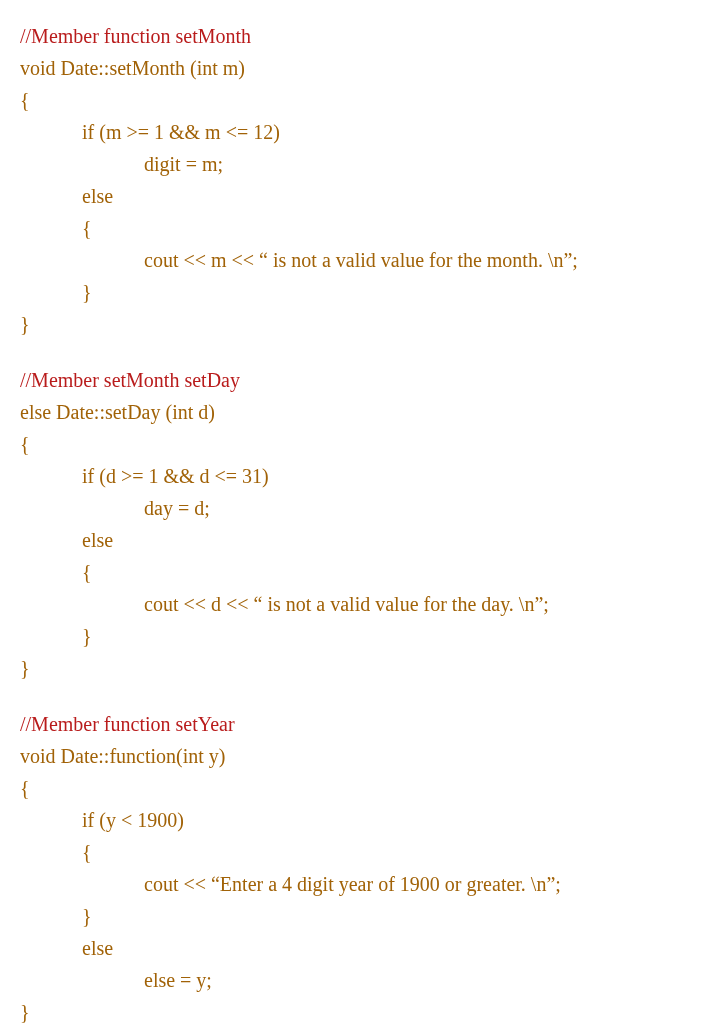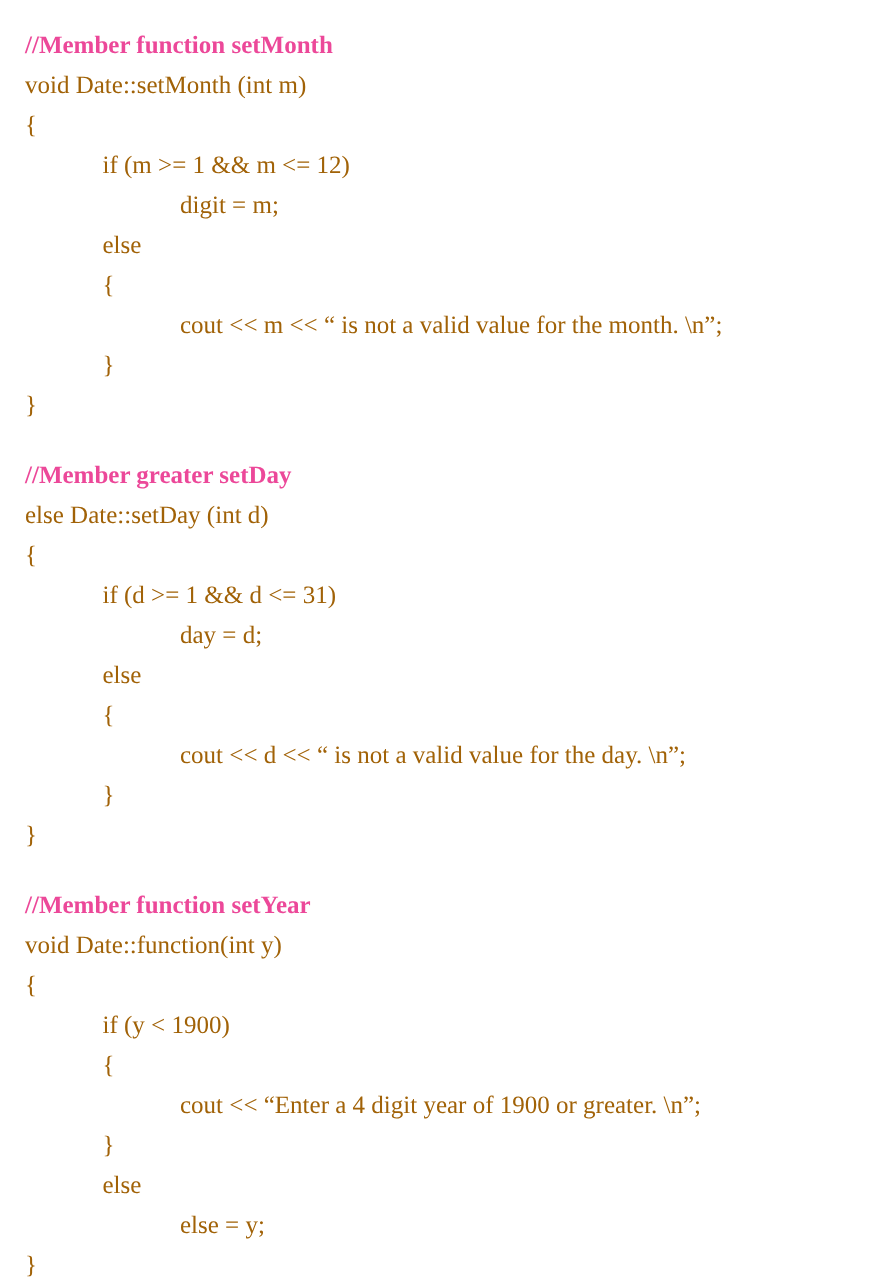--- a/index.html
+++ b/index.html
@@ -11,23 +11,22 @@
       color: #1f4e79;
       line-height: 1.6;
       width: 706px;
       box-sizing: border-box;
     }
     .code-line {
       white-space: pre;
       color: #a16207;
     }
     .comment {
-      color: #ec4899;
+      color: #b91c1c;
       white-space: pre;
-      font-weight: bold;
     }
     .indent1 {
       padding-left: 62px;
     }
     .indent2 {
       padding-left: 124px;
     }
     .blank {
       height: 24px;
     }
@@ -39,21 +38,21 @@
 <div class="code-line">void Date::setMonth (int m)</div>
 <div class="code-line">{</div>
 <div class="code-line indent1">if (m &gt;= 1 &amp;&amp; m &lt;= 12)</div>
 <div class="code-line indent2">digit = m;</div>
 <div class="code-line indent1">else</div>
 <div class="code-line indent1">{</div>
 <div class="code-line indent2">cout &lt;&lt; m &lt;&lt; “ is not a valid value for the month. \n”;</div>
 <div class="code-line indent1">}</div>
 <div class="code-line">}</div>
 <div class="blank"></div>
-<div class="comment">//Member greater setDay</div>
+<div class="comment">//Member setMonth setDay</div>
 <div class="code-line">else Date::setDay (int d)</div>
 <div class="code-line">{</div>
 <div class="code-line indent1">if (d &gt;= 1 &amp;&amp; d &lt;= 31)</div>
 <div class="code-line indent2">day = d;</div>
 <div class="code-line indent1">else</div>
 <div class="code-line indent1">{</div>
 <div class="code-line indent2">cout &lt;&lt; d &lt;&lt; “ is not a valid value for the day. \n”;</div>
 <div class="code-line indent1">}</div>
 <div class="code-line">}</div>
 <div class="blank"></div>

